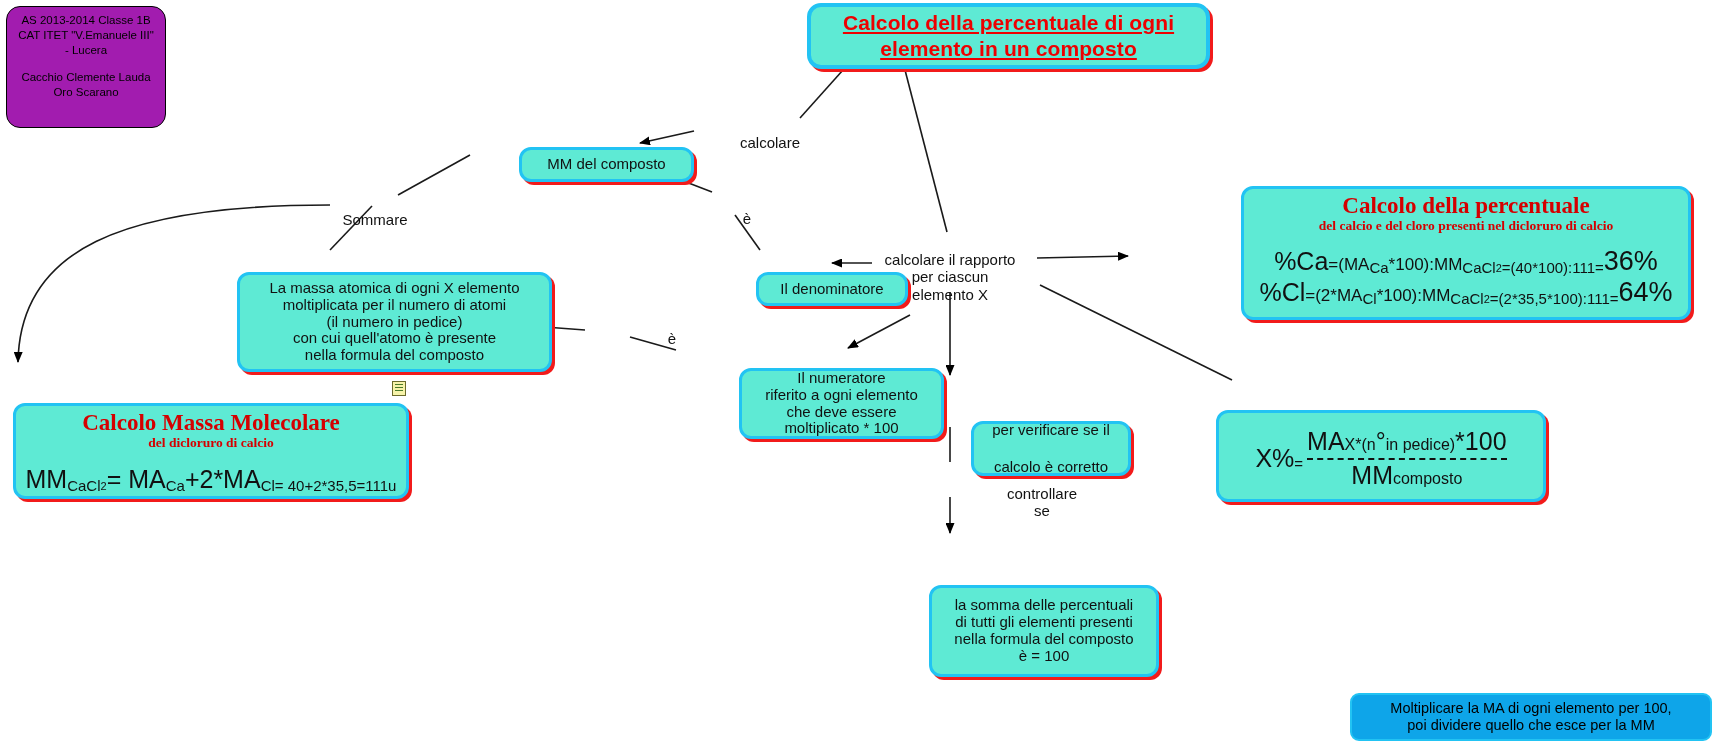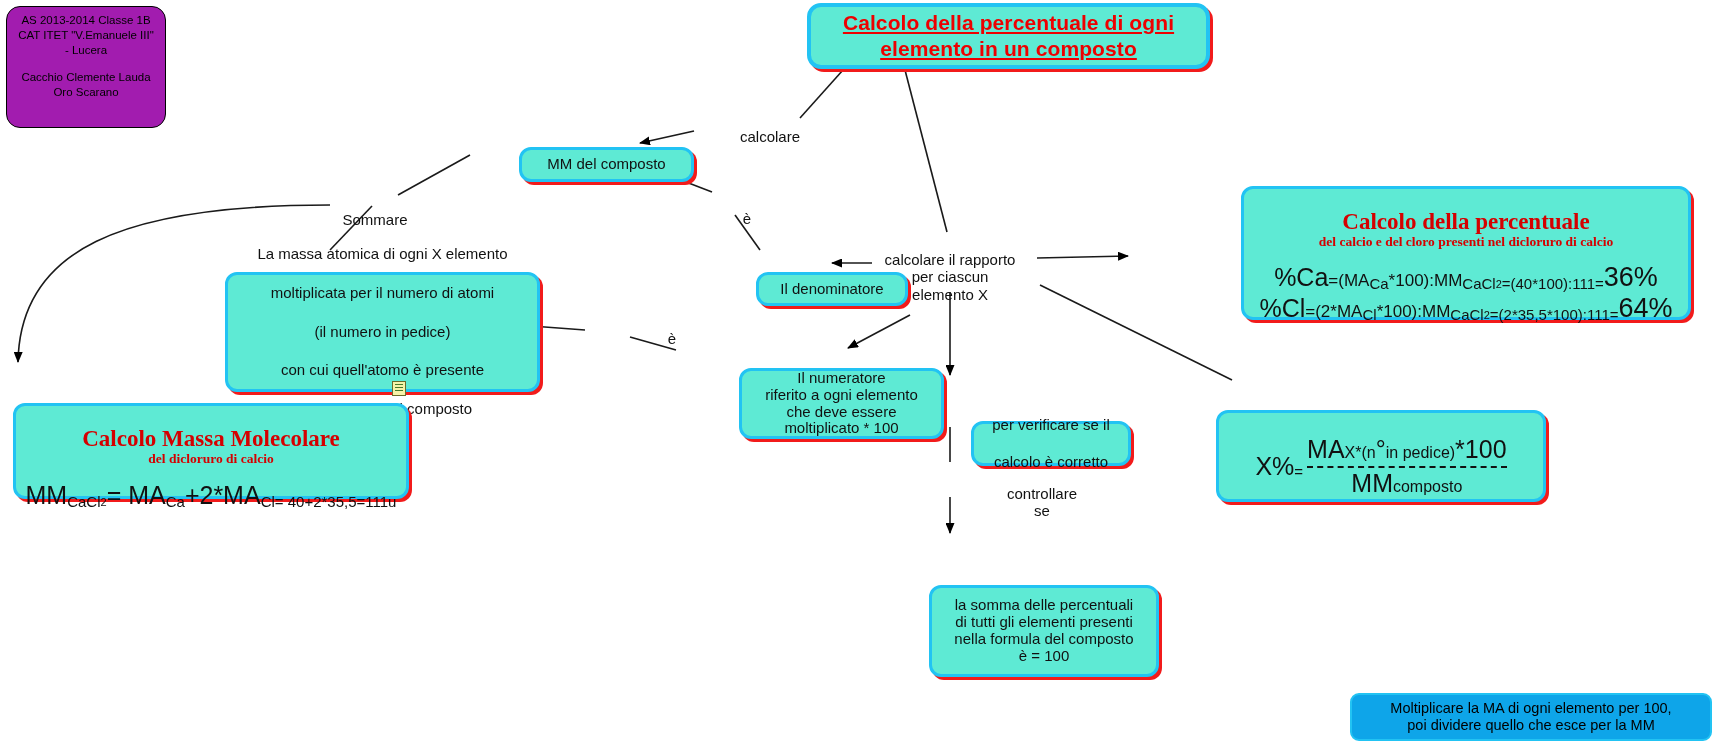--- a/index.html
+++ b/index.html
@@ -66,21 +66,21 @@
     line-height:1.25;
     border-width:4px;
     border-radius:14px;
   }
   .title-node .ln{text-decoration:underline;}
 
   
   .fbox{
     align-items:center;
     justify-content:flex-start;
-    padding-top:20px;
+    padding-top:4px;
   }
   .fbox .hdr1{
     font-family:"Liberation Serif", serif;
     color:#d50000;
     font-weight:bold;
     font-size:23px;
     line-height:1.1;
     white-space:nowrap;
   }
   .fbox .hdr2{
@@ -184,57 +184,57 @@
     <span>Lauda</span>
     <span>Oro</span>
     <span>Scarano</span>
   </div>
 
   <div class="node title-node" style="left:807px;top:3px;width:403px;height:66px;">
     <span class="ln">Calcolo della percentuale di ogni</span>
     <span class="ln">elemento in un composto</span>
   </div>
 
-  <div class="link-label" style="left:700px;top:128px;width:140px;">calcolare</div>
+  <div class="link-label" style="left:700px;top:134px;width:140px;">calcolare</div>
 
   <div class="node" style="left:519px;top:147px;width:175px;height:35px;">
     <span class="ln">MM del composto</span>
   </div>
 
   <div class="link-label" style="left:315px;top:211px;width:120px;">Sommare</div>
 
   <div class="link-label" style="left:735px;top:210px;width:24px;">è</div>
 
   <div class="node" style="left:756px;top:272px;width:152px;height:34px;">
     <span class="ln">Il denominatore</span>
   </div>
 
   <div class="link-label" style="left:860px;top:251px;width:180px;">calcolare il rapporto
 per ciascun
 elemento X</div>
 
-  <div class="node" style="left:225px;top:272px;width:315px;height:120px;gap:22px;">
+  <div class="node" style="left:237px;top:272px;width:315px;height:100px;">
     <span class="ln">La massa atomica di ogni X elemento</span>
     <span class="ln">moltiplicata per il numero di atomi</span>
     <span class="ln">(il numero in pedice)</span>
     <span class="ln">con cui quell'atomo è presente</span>
     <span class="ln">nella formula del composto</span>
   </div>
   <div class="tiny-icon" style="left:392px;top:381px;"></div>
 
   <div class="link-label" style="left:660px;top:330px;width:24px;">è</div>
 
   <div class="node" style="left:739px;top:368px;width:205px;height:71px;">
     <span class="ln">Il numeratore</span>
     <span class="ln">riferito a ogni elemento</span>
     <span class="ln">che deve essere</span>
     <span class="ln">moltiplicato * 100</span>
   </div>
 
-  <div class="node" style="left:971px;top:421px;width:160px;height:45px;gap:20px;">
+  <div class="node" style="left:971px;top:421px;width:160px;height:55px;gap:20px;">
     <span class="ln">per verificare se il</span>
     <span class="ln">calcolo è corretto</span>
   </div>
 
   <div class="link-label" style="left:982px;top:485px;width:120px;">controllare
 se</div>
 
   <div class="node" style="left:929px;top:585px;width:230px;height:92px;">
     <span class="ln">la somma delle percentuali</span>
     <span class="ln">di tutti gli elementi presenti</span>

